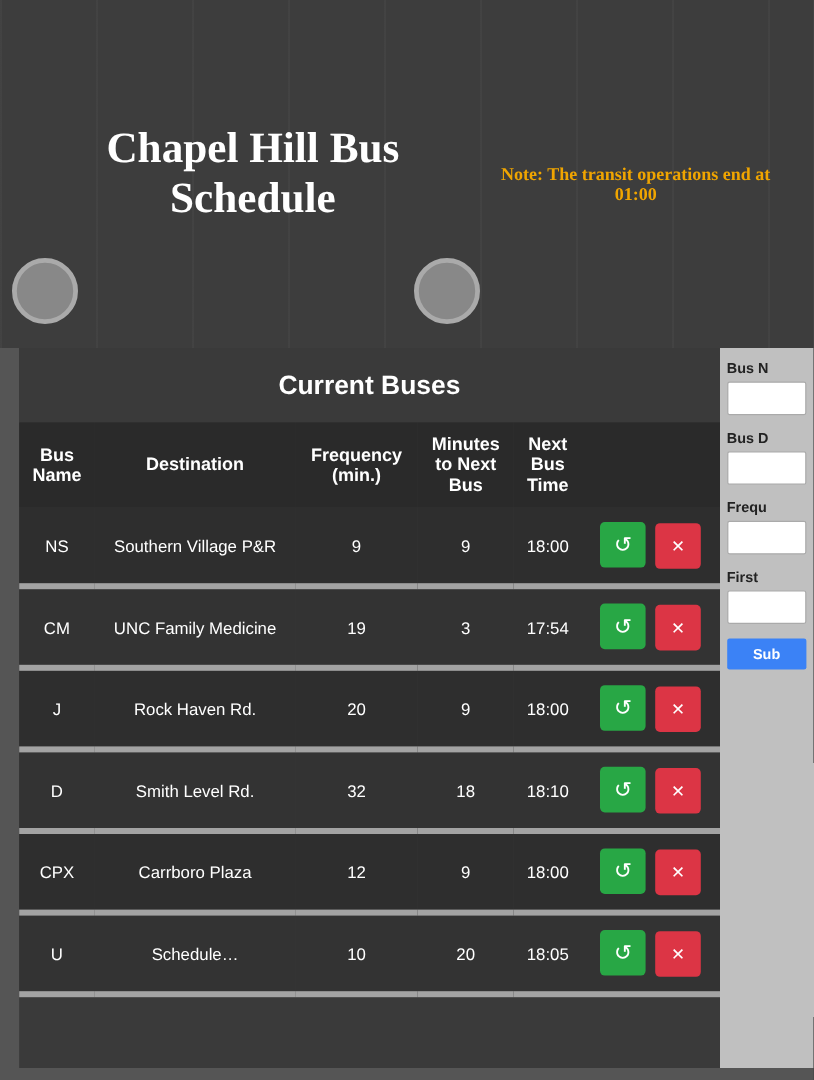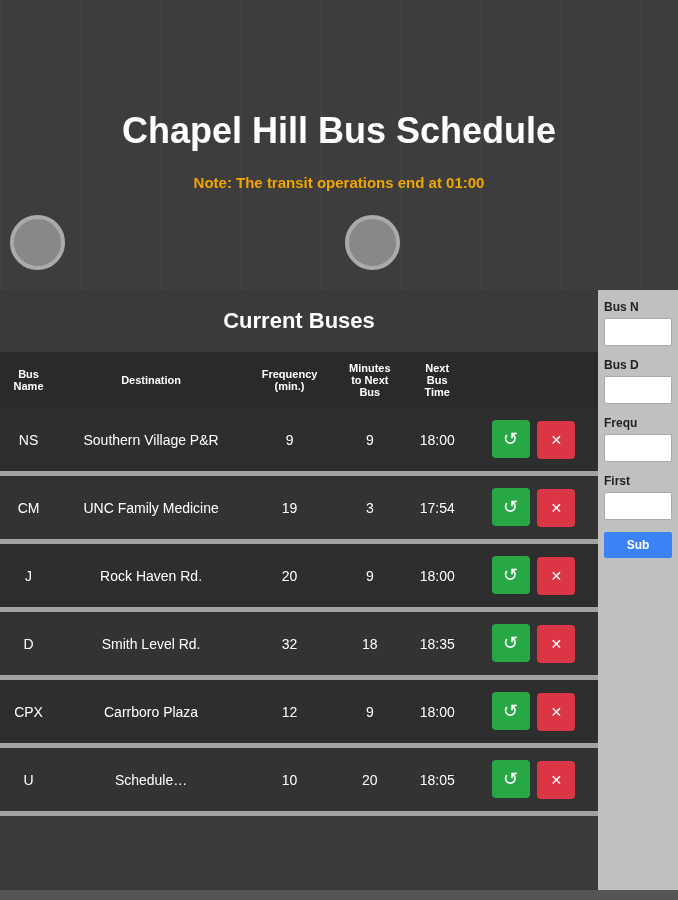--- a/index.html
+++ b/index.html
@@ -12,23 +12,24 @@
     }
 
     
     .header-section {
       background: rgba(60,60,60,0.92);
       padding: 30px 20px 20px 20px;
       text-align: center;
       position: relative;
       min-height: 290px;
       display: flex;
-      flex-direction: column;
+      flex-direction: row;
       align-items: center;
       justify-content: center;
+      font-family: Liberation Serif, serif;
     }
 
     
     .header-section::before {
       content: '';
       position: absolute;
       inset: 0;
       background: repeating-linear-gradient(
         90deg,
         rgba(80,80,80,0.3) 0px,
@@ -87,20 +88,21 @@
       border: 4px solid #aaa;
       margin-right: 280px;
     }
     .wheel:last-child { margin-right: 0; }
 
     
     .main-content {
       display: flex;
       align-items: flex-start;
       width: 678px;
+      padding-left: 16px;
     }
 
     
     .left-panel {
       background: #3a3a3a;
       width: 598px;
       min-height: 600px;
     }
 
     .panel-header {
@@ -120,21 +122,21 @@
       width: 100%;
       border-collapse: collapse;
     }
 
     .bus-table thead tr {
       background: #2a2a2a;
     }
 
     .bus-table th {
       color: #fff;
-      font-size: 11px;
+      font-size: 15px;
       font-weight: bold;
       padding: 10px 8px;
       text-align: center;
       vertical-align: middle;
     }
 
     .bus-table tbody tr {
       border-bottom: 5px solid #a3a3a3;
     }
 
@@ -289,21 +291,21 @@
         <button class="action-btn btn-delete" title="Delete">
           <span style="font-size:14px;">✕</span>
         </button>
       </td>
     </tr>
           <tr>
       <td>D</td>
       <td>Smith Level Rd.</td>
       <td>32</td>
       <td>18</td>
-      <td>18:35</td>
+      <td>18:10</td>
       <td style="white-space:nowrap;">
         <button class="action-btn btn-refresh" title="Refresh">
           <span style="font-size:18px;">↺</span>
         </button>
         <button class="action-btn btn-delete" title="Delete">
           <span style="font-size:14px;">✕</span>
         </button>
       </td>
     </tr>
           <tr>

